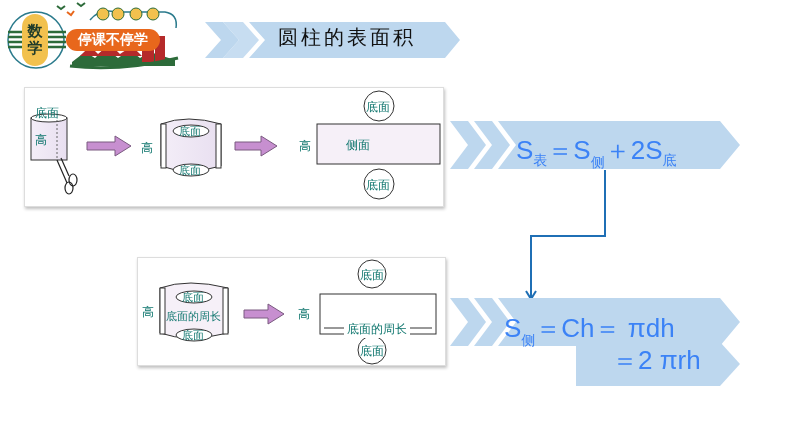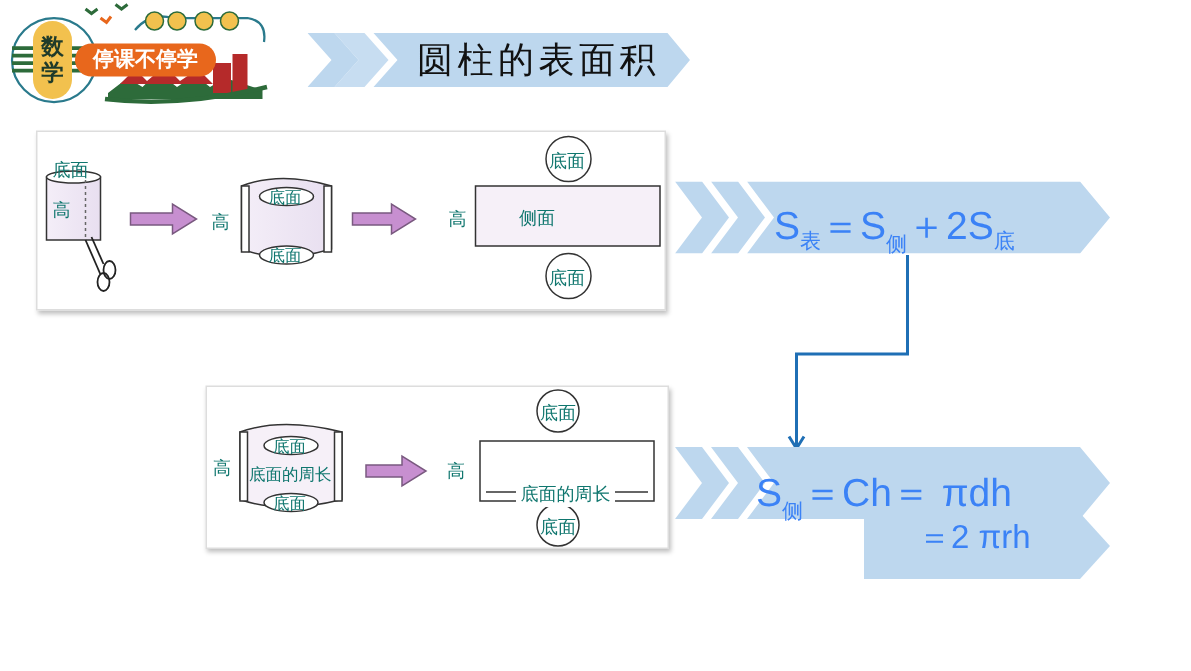--- a/index.html
+++ b/index.html
@@ -5,26 +5,26 @@
   html, body { margin:0; padding:0; }
   body { width:794px; height:447px; background:#ffffff; position:relative; overflow:hidden;
          font-family:"DejaVu Sans", "Liberation Sans", sans-serif; }
   .abs { position:absolute; }
 
   
   #logo { left:0; top:0; width:200px; height:75px; }
   .logo-badge { left:22px; top:14px; width:26px; height:52px; background:#f2c14e; border-radius:13px;
                 display:flex; flex-direction:column; align-items:center; justify-content:center;
                 font-weight:bold; font-size:15px; color:#1f3b2a; line-height:17px; }
-  .logo-banner { left:50px; top:29px; width:94px; height:22px; background:#e8671c; border-radius:11px;
+  .logo-banner { left:66px; top:29px; width:94px; height:22px; background:#e8671c; border-radius:11px;
                  color:#fff; font-weight:bold; font-size:14px; display:flex; align-items:center; justify-content:center;text-align:right; }
 
   
   #title-banner { left:205px; top:18px; width:255px; height:44px; }
-  .title-text { left:278px; top:24px; font-family:"DejaVu Serif", serif; font-size:24px; color:#111; letter-spacing:3px; }
+  .title-text { left:278px; top:24px; font-family:"DejaVu Serif", serif; font-size:20px; color:#111; letter-spacing:3px; }
 
   
   .panel { background:#fff; border:1px solid #ddd; box-shadow:1px 2px 3px rgba(0,0,0,0.25); }
   #panel-top { left:24px; top:87px; width:418px; height:118px; }
   #panel-bottom { left:137px; top:257px; width:307px; height:107px; }
 
   .cn { font-family:"DejaVu Serif", serif; font-size:12px; color:#0f766e; }
   .formula { font-family:"Liberation Sans", sans-serif; color:#3b82f6; }
 </style>
 </head>
@@ -151,13 +151,13 @@
 
 <svg class="abs" style="left:450px;top:298px" width="290" height="92" viewBox="0 0 290 92">
   <polygon points="0,0 18,0 36,24 18,48 0,48 18,24" fill="#bdd7ee"></polygon>
   <polygon points="24,0 42,0 60,24 42,48 24,48 42,24" fill="#bdd7ee"></polygon>
   <polygon points="48,0 270,0 290,24 270,48 48,48 66,24" fill="#bdd7ee"></polygon>
   <polygon points="126,44 270,44 290,66 270,88 126,88" fill="#bdd7ee"></polygon>
 </svg>
 <div class="abs formula" style="left:504px;top:311px;font-size:26px;white-space:nowrap">
   <span>S</span><span style="font-size:14px;font-family:'DejaVu Serif',serif;vertical-align:-8px">侧</span><span>＝Ch＝ πdh</span>
 </div>
-<div class="abs formula" style="left:612px;top:343px;font-size:22px;white-space:nowrap">＝2 πrh</div>
+<div class="abs formula" style="left:612px;top:343px;font-size:26px;white-space:nowrap">＝2 πrh</div>
 
 </body></html>

